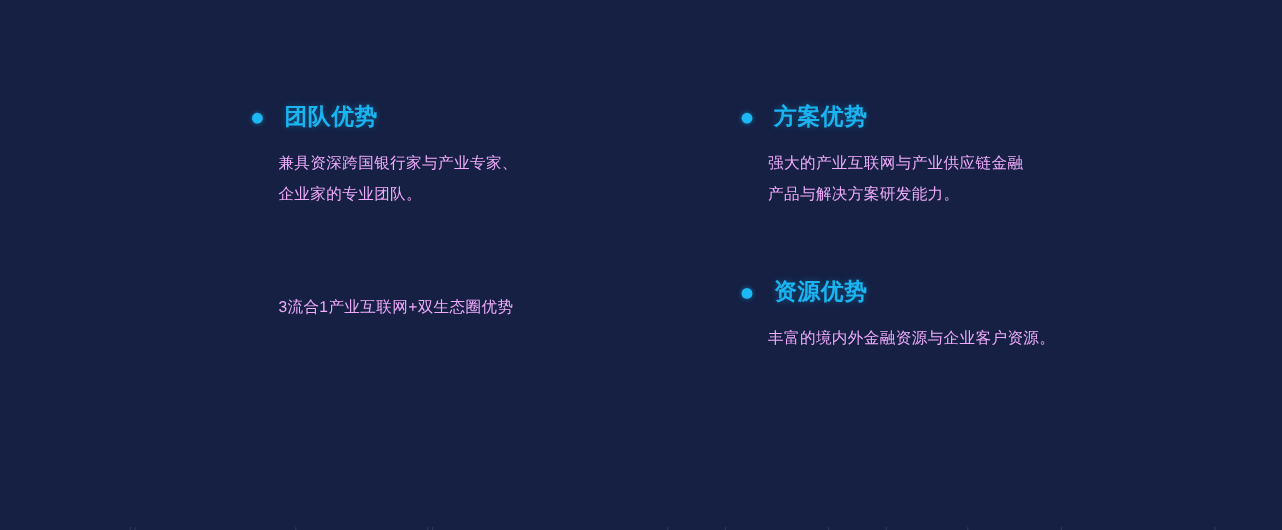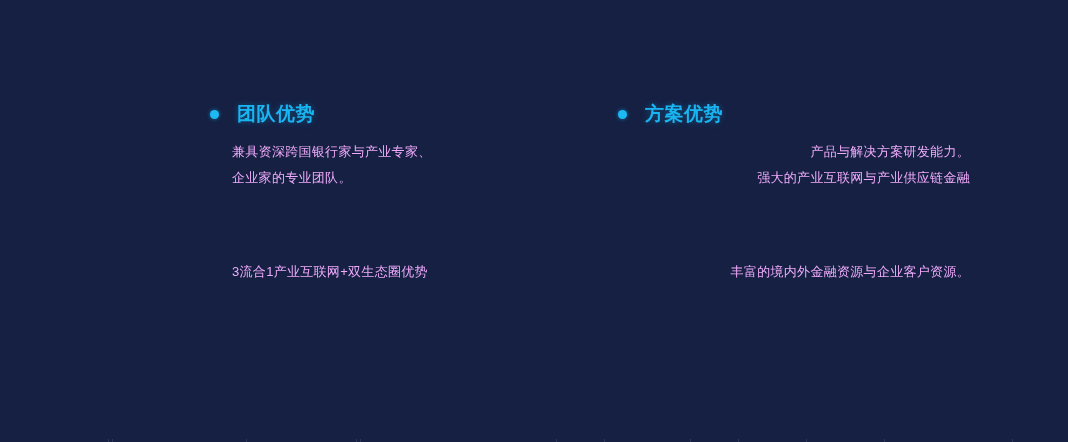--- a/index.html
+++ b/index.html
@@ -34,23 +34,22 @@
     display: flex;
     flex-direction: row;
   }
 
   .adv-row.row-1 { height: 146px; }
 
   .adv-col {
     width: 408px;
     position: relative;
     box-sizing: border-box;
-    margin-top: 16px;
   }
-  .adv-col.col-right { width: 352px; text-align: right; }
+  .adv-col.col-right { width: 352px; }
 
   
   .adv-head {
     display: flex;
     align-items: center;
     height: 26px;
   }
 
   .bullet {
     width: 9px;
@@ -122,36 +121,40 @@
           <span class="bline">企业家的专业团队。</span>
         </div>
       </div>
 
       <div class="adv-col col-right">
         <div class="adv-head">
           <span class="bullet"></span>
           <span class="adv-title">方案优势</span>
         </div>
         <div class="adv-body">
+          <span class="bline">强大的产业互联网与产业供应链金融</span>
           <span class="bline">产品与解决方案研发能力。</span>
-          <span class="bline">强大的产业互联网与产业供应链金融</span>
         </div>
       </div>
 
     </div>
 
     <div class="adv-row row-2">
 
       <div class="adv-col col-left">
         <div class="adv-body">
           <span class="bline">3流合1产业互联网+双生态圈优势</span>
         </div>
       </div>
 
       <div class="adv-col col-right">
+        <div class="adv-head">
+          <span class="bullet"></span>
+          <span class="adv-title">资源优势</span>
+        </div>
         <div class="adv-body">
           <span class="bline">丰富的境内外金融资源与企业客户资源。</span>
         </div>
       </div>
 
     </div>
 
   </div>
 
   <div class="bottom-bleed">

